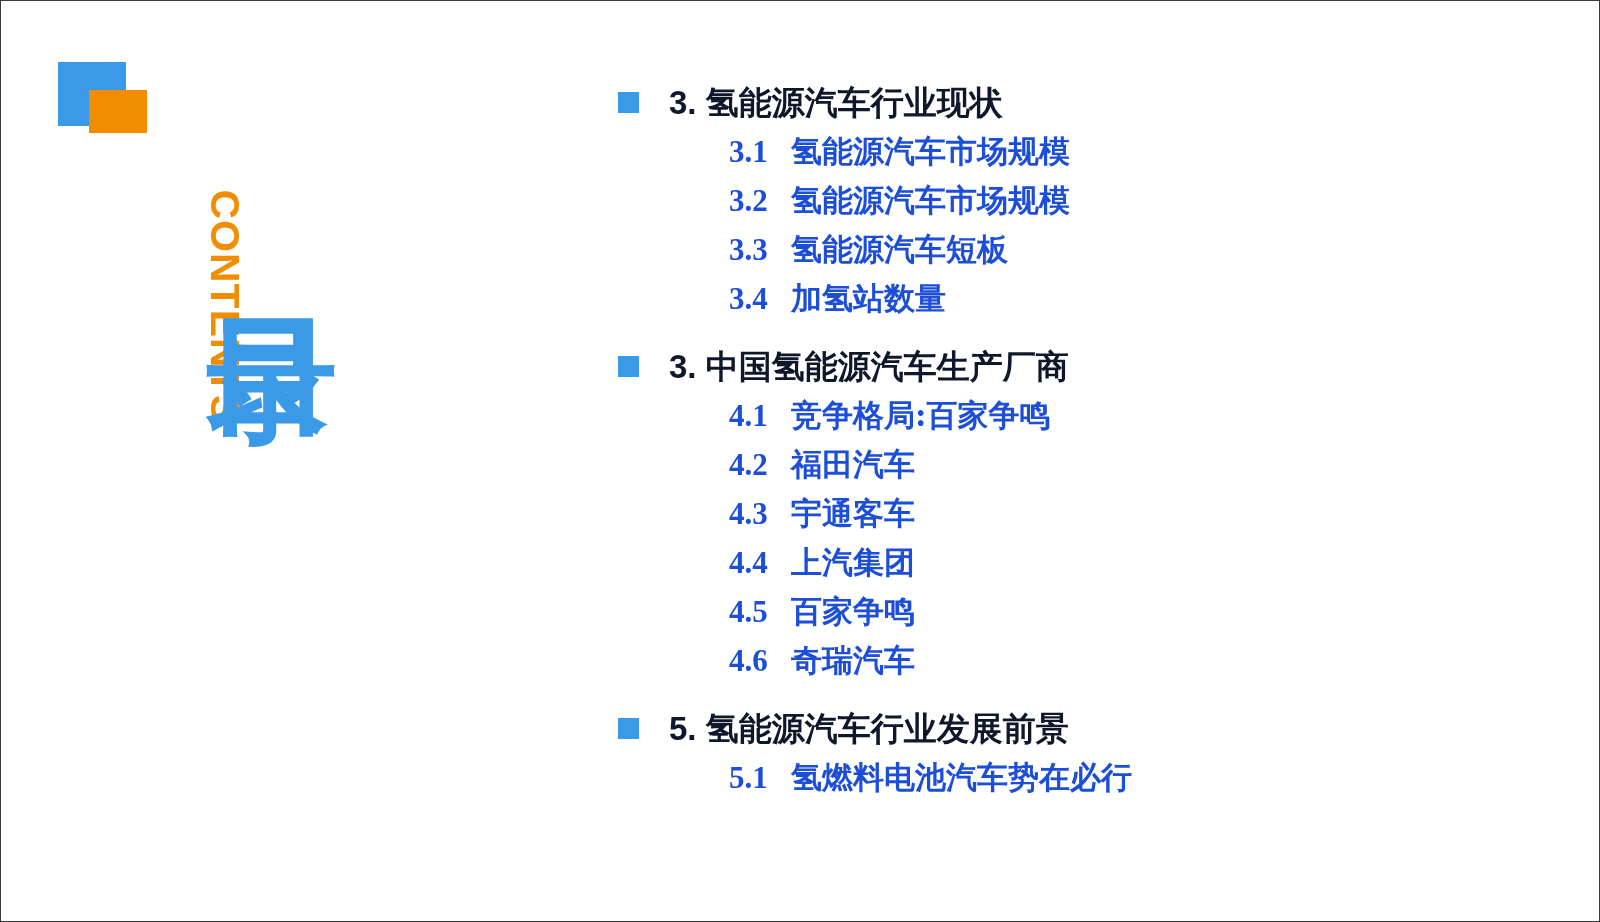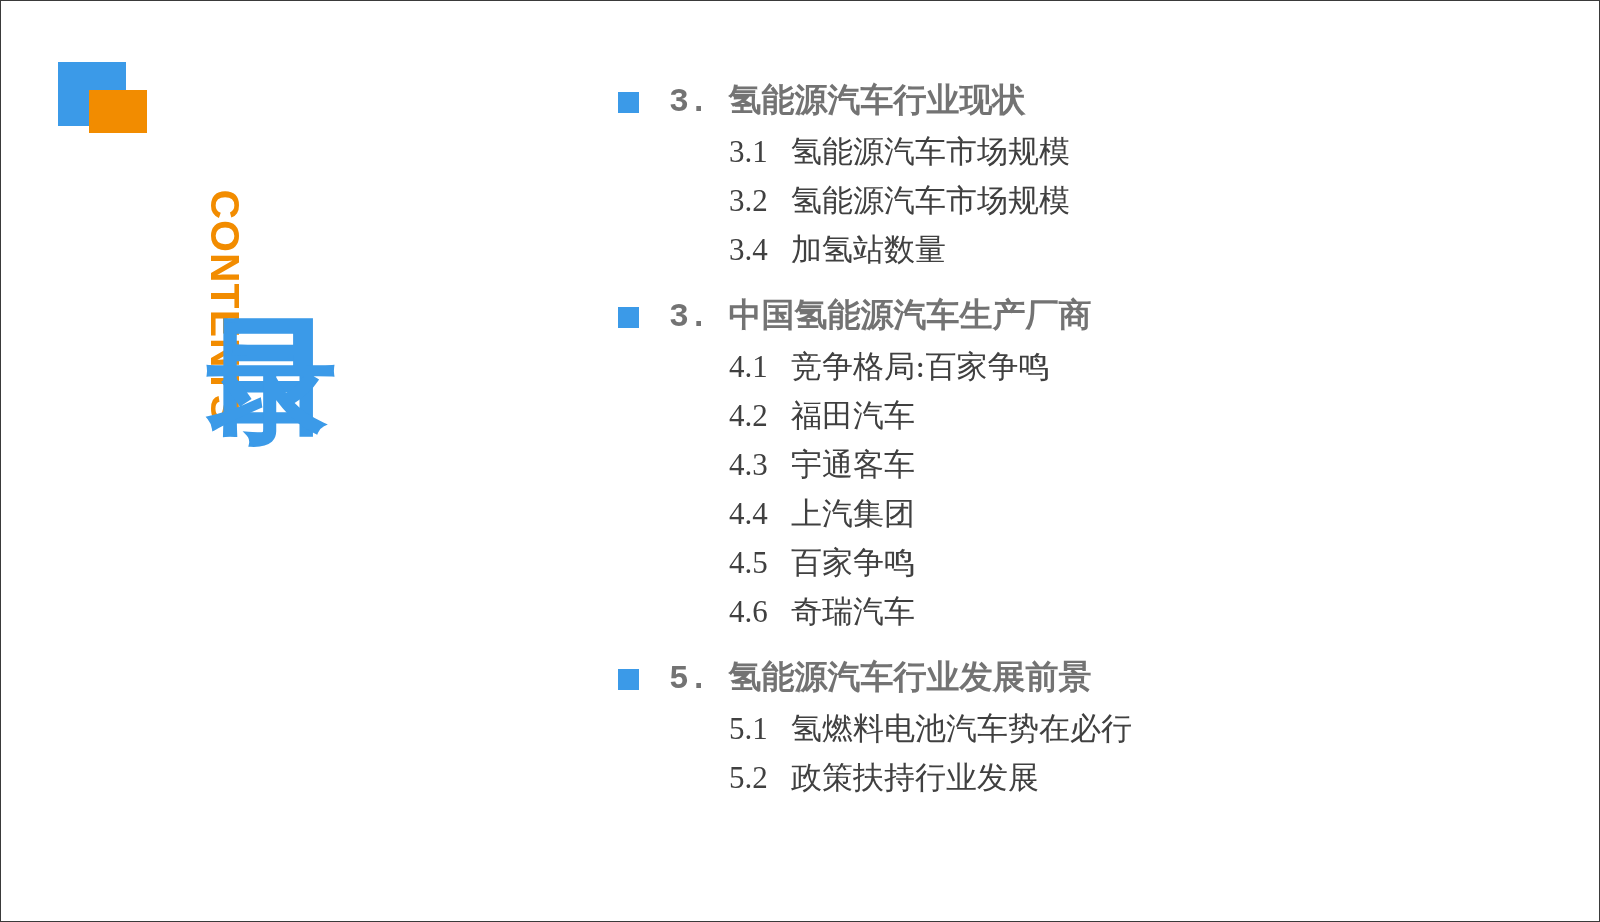--- a/index.html
+++ b/index.html
@@ -106,40 +106,40 @@
     left: 17px;
     top: 13px;
     width: 21px;
     height: 21px;
     background: #3B9AE8;
     flex: none;
   }
 
   .section-title {
     margin-left: 68px;
-    color: #737373;
-    font-family: Liberation Mono, monospace;
+    color: #0f172a;
+    font-family: Liberation Sans, sans-serif;
     font-weight: bold;
     font-size: 33px;
     line-height: 48px;
     white-space: nowrap;
     letter-spacing: 0px;
   }
 
   .sub-list {
     margin: 0;
     padding: 0;
     list-style: none;
   }
 
   .sub-item {
     margin-left: 128px;
-    color: #404040;
+    color: #1d4ed8;
     font-family: "DejaVu Serif", "Liberation Serif", serif;
-    font-weight: normal;
+    font-weight: bold;
     font-size: 31px;
     line-height: 49px;
     white-space: nowrap;
     letter-spacing: 0px;
   }
 
   .sub-num {
     display: inline-block;
     min-width: 62px;
     font-family: "Liberation Serif", "DejaVu Serif", serif;
@@ -160,20 +160,21 @@
 
   <div id="toc">
       <div class="toc-section">
         <div class="section-head">
           <span class="bullet-square"></span>
           <span class="section-title">3. 氢能源汽车行业现状</span>
         </div>
         <ul class="sub-list">
           <li class="sub-item"><span class="sub-num">3.1</span><span>氢能源汽车市场规模</span></li>
           <li class="sub-item"><span class="sub-num">3.2</span><span>氢能源汽车市场规模</span></li>
+          <li class="sub-item"><span class="sub-num">3.3</span><span>氢能源汽车短板</span></li>
           <li class="sub-item"><span class="sub-num">3.4</span><span>加氢站数量</span></li>
         </ul>
       </div>
       <div class="toc-section">
         <div class="section-head">
           <span class="bullet-square"></span>
           <span class="section-title">3. 中国氢能源汽车生产厂商</span>
         </div>
         <ul class="sub-list">
           <li class="sub-item"><span class="sub-num">4.1</span><span>竞争格局:百家争鸣</span></li>
@@ -184,18 +185,17 @@
           <li class="sub-item"><span class="sub-num">4.6</span><span>奇瑞汽车</span></li>
         </ul>
       </div>
       <div class="toc-section">
         <div class="section-head">
           <span class="bullet-square"></span>
           <span class="section-title">5. 氢能源汽车行业发展前景</span>
         </div>
         <ul class="sub-list">
           <li class="sub-item"><span class="sub-num">5.1</span><span>氢燃料电池汽车势在必行</span></li>
-          <li class="sub-item"><span class="sub-num">5.2</span><span>政策扶持行业发展</span></li>
         </ul>
       </div>
     </div>
 
 </div>
 
 </body></html>

